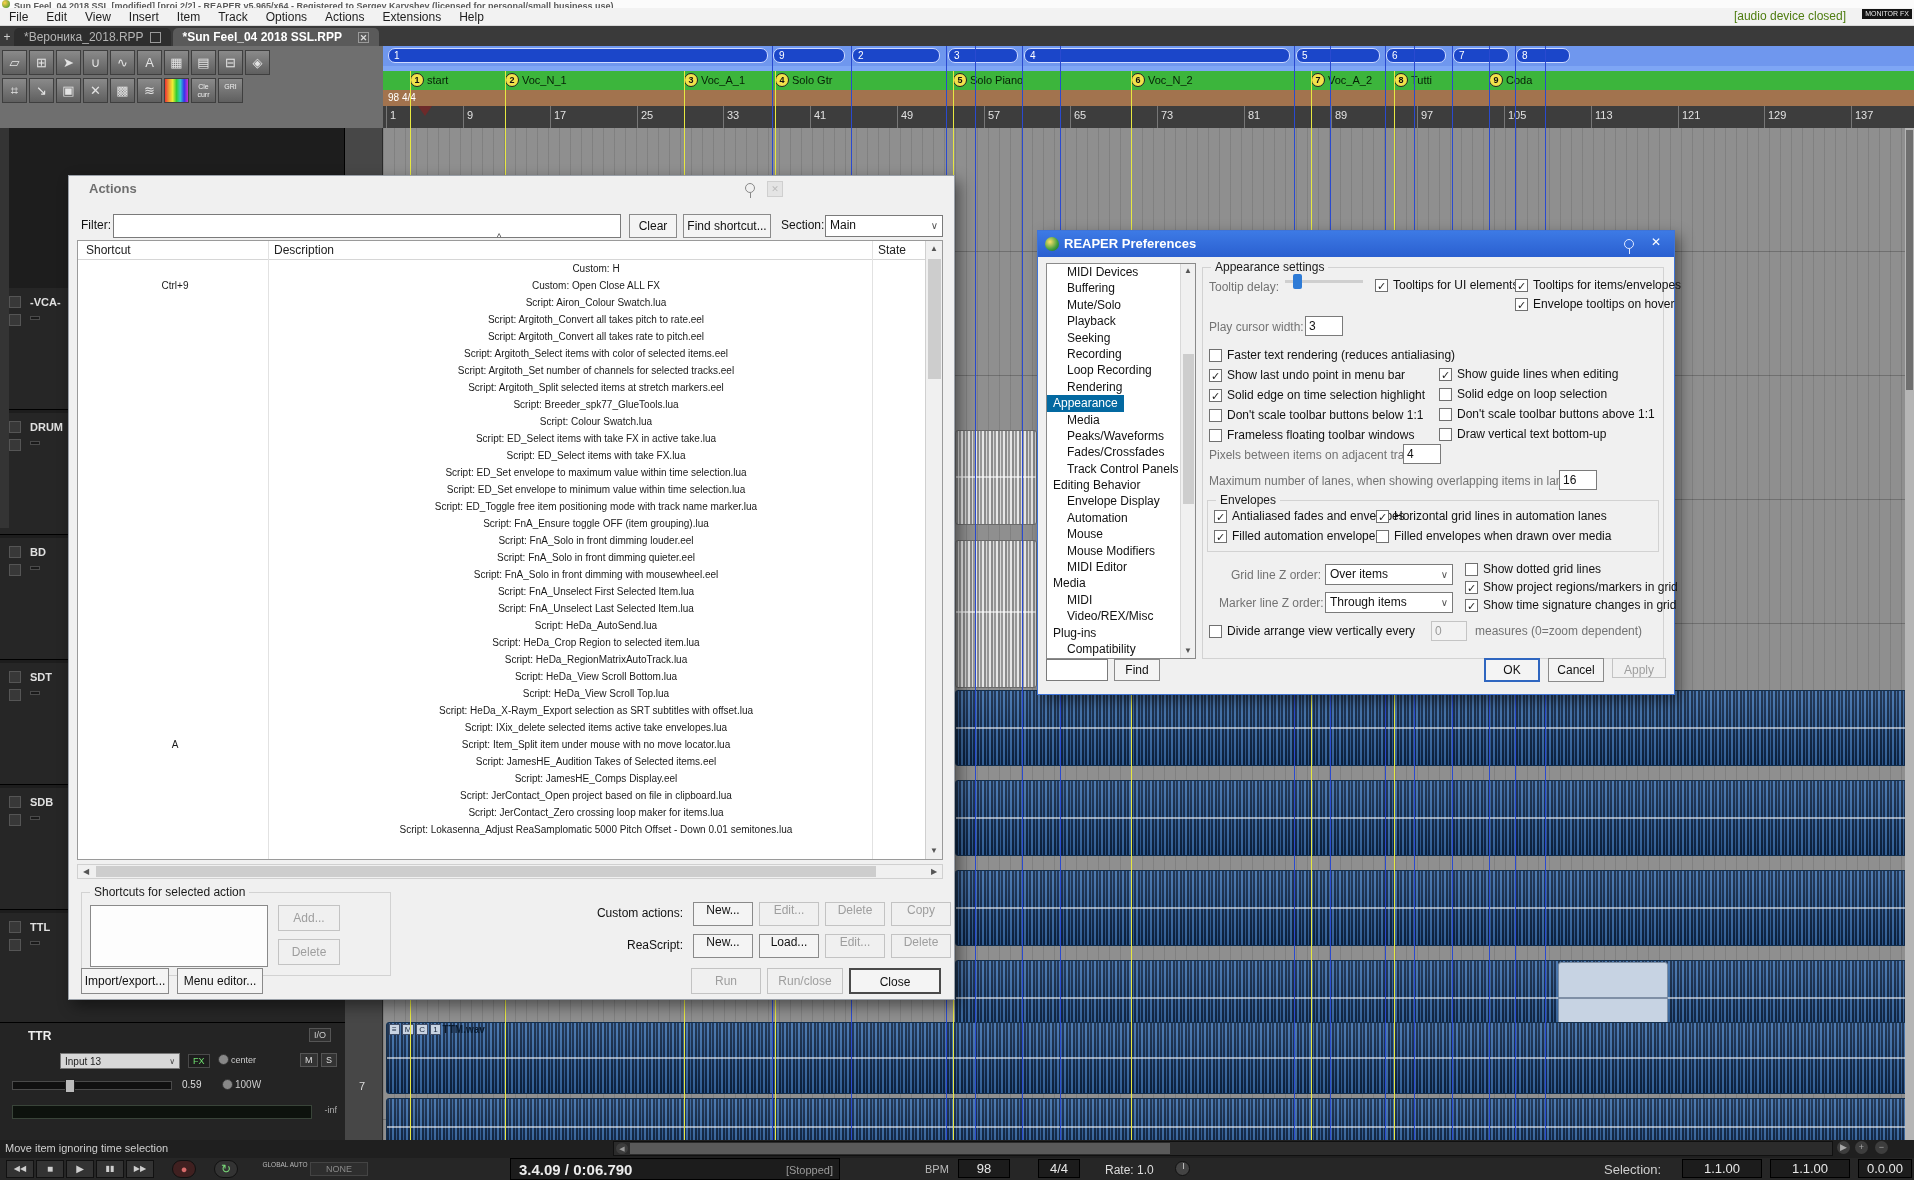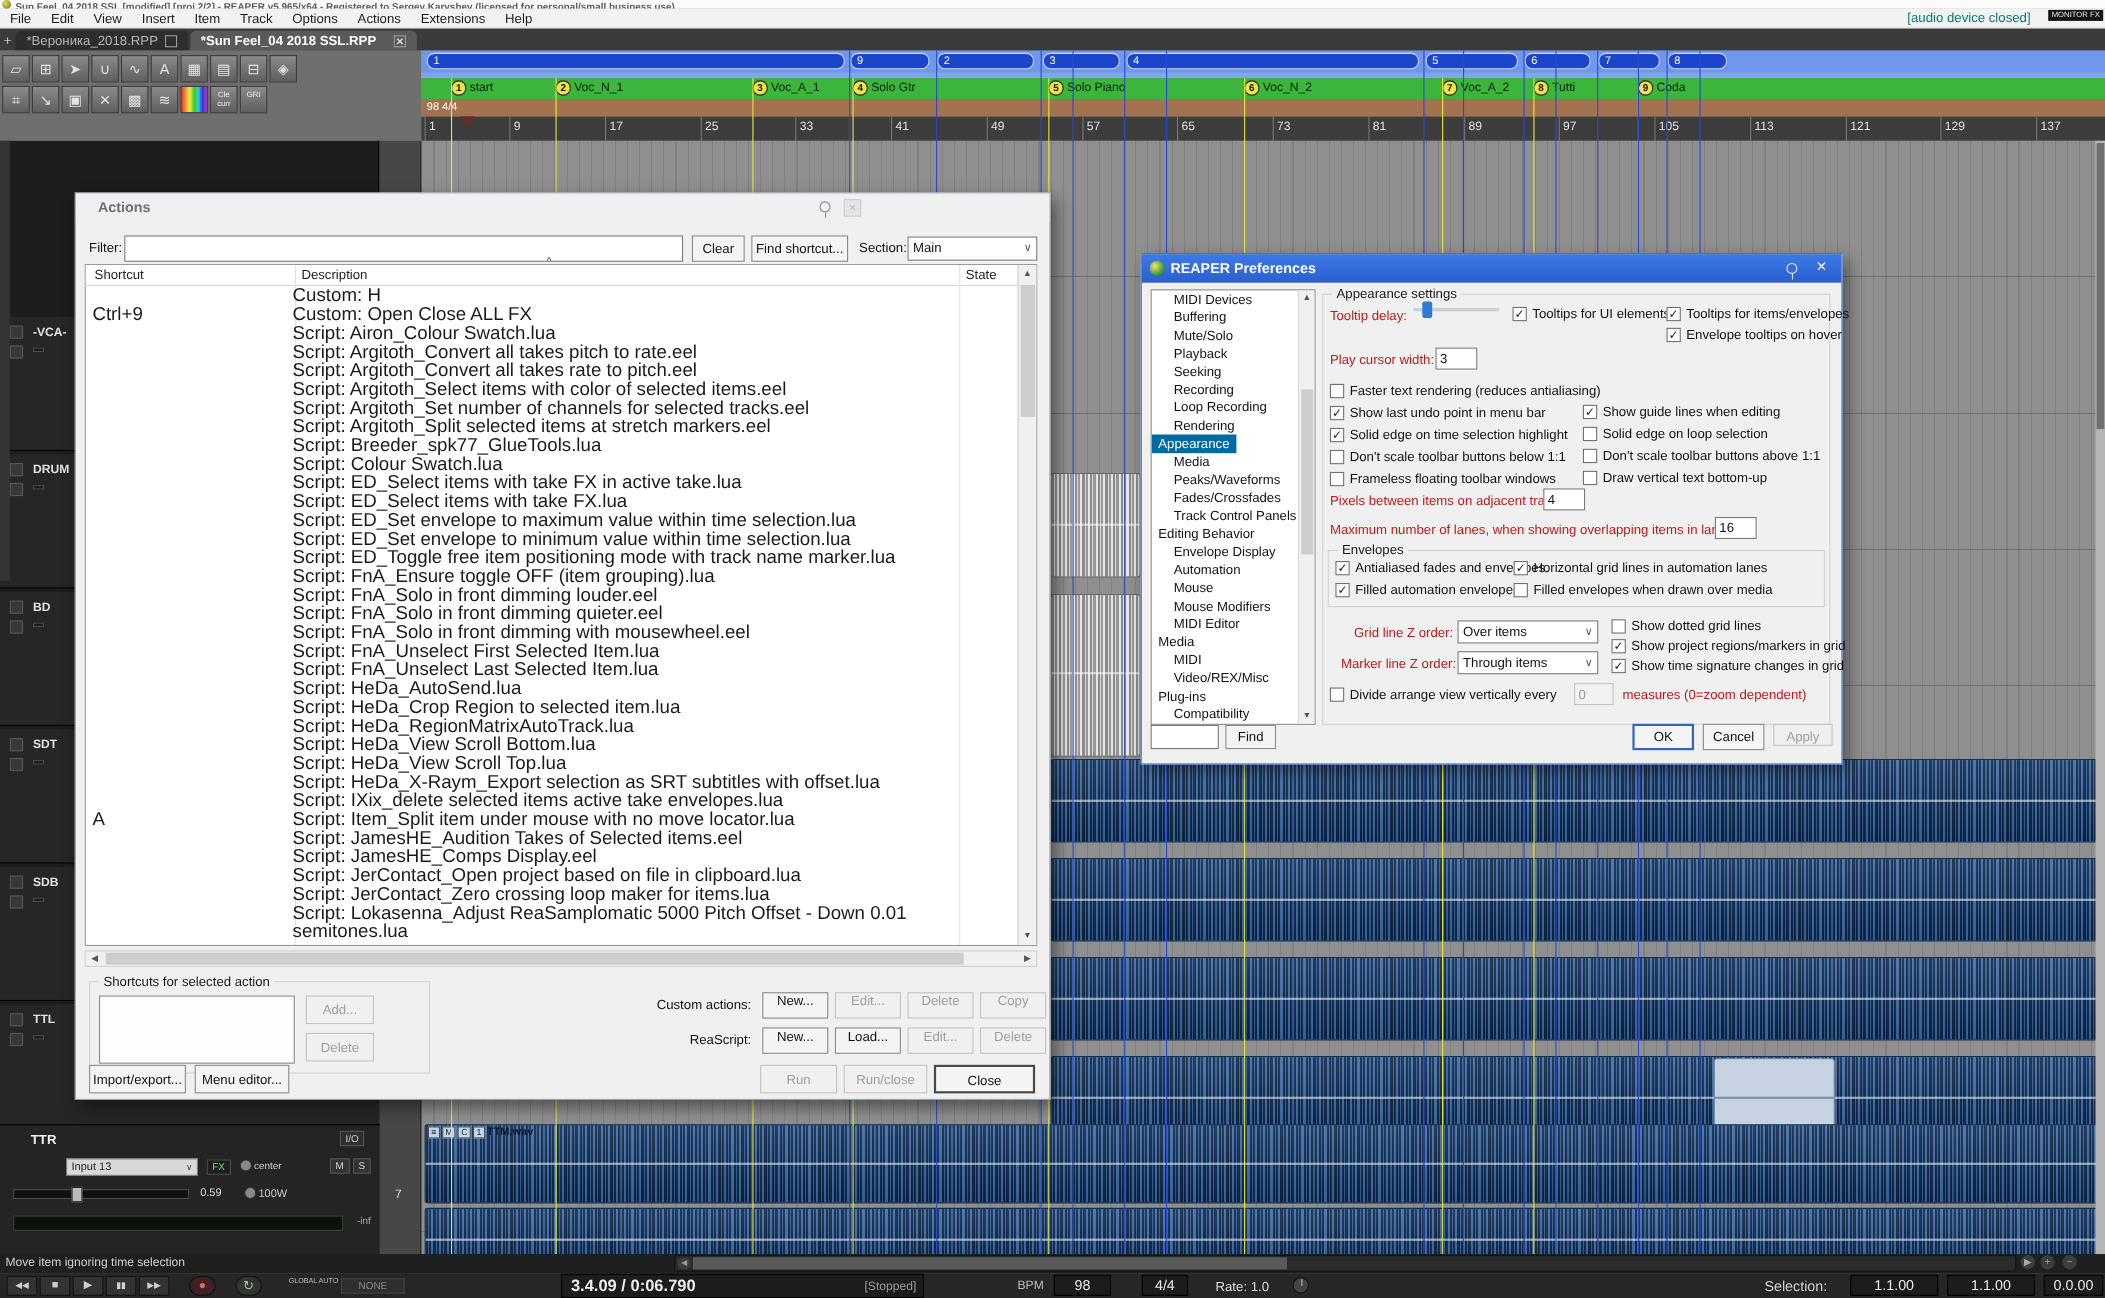--- a/index.html
+++ b/index.html
@@ -5,21 +5,21 @@
   * { box-sizing:border-box; margin:0; padding:0; font-family:"Liberation Sans",sans-serif; }
   html,body { width:1914px; height:1180px; overflow:hidden; background:#909090; }
   #app { position:relative; width:1914px; height:1180px; overflow:hidden; background:#8f8f8f; }
   .abs { position:absolute; }
 
   
   #titlestrip { left:0; top:0; width:1914px; height:8px; background:#fbfbfb; overflow:hidden; font-size:9px; color:#5a5a5a; font-weight:bold; line-height:13px; padding-left:14px; }
   #titleicon { left:2px; top:0px; width:8px; height:8px; border-radius:50%; background:radial-gradient(circle at 35% 35%, #ffd24a, #2f8f2f); }
   #menubar { left:0; top:8px; width:1914px; height:18px; background:#f2f2f2; display:flex; align-items:center; font-size:12px; color:#1d1d1d; border-bottom:1px solid #d8d8d8;}
   #menubar .mi { padding:0 9px; height:18px; line-height:18px; cursor:default; }
-  #audio-status { position:absolute; right:68px; top:1px; font-size:12px; color:#0f766e; }
+  #audio-status { position:absolute; right:68px; top:1px; font-size:12px; color:#4d7c0f; }
   #monitorfx { position:absolute; right:2px; top:1px; background:#141414; color:#e6e6e6; font-size:7px; line-height:8px; padding:1px 3px; }
   #tabbar { left:0; top:26px; width:1914px; height:20px; background:#3a3a3a; display:flex; align-items:flex-end; font-size:12px; }
   #tab-add { color:#cfcfcf; width:14px; text-align:center; padding-bottom:2px; }
   .tab { height:18px; line-height:18px; padding:0 10px; margin-right:2px; background:#2d2d2d; color:#b5b5b5; border-radius:5px 5px 0 0; display:flex; align-items:center; gap:6px; }
   .tab.active { background:#5a5a5a; color:#ffffff; font-weight:bold;gap:16px; }
   .tab .closebox { font-size:9px; border:1px solid #9a9a9a; width:11px; height:11px; line-height:10px; text-align:center; color:#ddd; }
 
   
   #toolbar { left:0; top:46px; width:383px; height:82px; background:#6f6f6f; }
   .tbrow { position:absolute; left:2px; display:flex; gap:2px; }
@@ -122,21 +122,21 @@
   #act-filter { position:absolute; left:44px; top:38px; width:508px; height:24px; }
   #act-clear { position:absolute; left:560px; top:38px; width:48px; height:24px; }
   #act-find { position:absolute; left:614px; top:38px; width:88px; height:24px; }
   #act-section-label { position:absolute; left:712px; top:42px; }
   #act-section { position:absolute; left:756px; top:39px; width:118px; height:22px; }
   #act-sort { position:absolute; left:428px; top:56px; font-size:9px; color:#333; }
   #act-list { position:absolute; left:8px; top:64px; width:866px; height:620px; background:#fff; border:1px solid #9a9a9a; }
   #act-header { position:absolute; left:0; top:0; width:100%; height:19px; background:#fff; border-bottom:1px solid #d6d6d6; font-size:12px; color:#222; }
   #act-header .h { position:absolute; top:2px; }
   #act-rows { position:absolute; left:0; top:19px; width:848px; height:598px; overflow:hidden; }
-  .arow { display:flex; height:17px; line-height:17px; font-size:17px; color:#1a1a1a; }
+  .arow { display:flex; height:17px; line-height:17px; font-size:10px; color:#1a1a1a;text-align:center; }
   .arow .sc { width:188px; flex:0 0 188px; padding-left:6px; }
   .arow .ds { flex:1; }
   .colsep { position:absolute; top:0; width:1px; height:100%; background:#e2e2e2; }
   #act-vscroll { position:absolute; right:0; top:0; width:17px; height:100%; background:#f0f0f0; border-left:1px solid #d0d0d0; }
   #act-vscroll .arr { height:16px; text-align:center; font-size:8px; color:#555; line-height:16px; }
   #act-vscroll .thumb { position:absolute; left:2px; top:18px; width:13px; height:120px; background:#cdcdcd; }
   #act-hscroll { position:absolute; left:8px; top:688px; width:866px; height:15px; background:#f0f0f0; border:1px solid #d0d0d0; }
   #act-hscroll .arr { position:absolute; top:0; width:16px; height:13px; text-align:center; font-size:8px; color:#555; line-height:13px; }
   #act-hscroll .thumb { position:absolute; left:18px; top:1px; width:780px; height:11px; background:#cdcdcd; }
   #act-group { position:absolute; left:12px; top:716px; width:310px; height:84px; }
@@ -165,21 +165,21 @@
   .treeitem { height:16.4px; line-height:16.4px; font-size:12px; color:#111; white-space:nowrap; }
   .treeitem.selected { background:#0369a1; color:#fff; width:max-content; padding-right:6px; }
   #tree-scroll { position:absolute; right:0; top:0; width:15px; height:100%; background:#f0f0f0; border-left:1px solid #d8d8d8; }
   #tree-scroll .arr { height:14px; text-align:center; font-size:8px; color:#555; line-height:14px; }
   #tree-scroll .thumb { position:absolute; left:2px; top:90px; width:11px; height:150px; background:#cdcdcd; }
   #ppanel { position:absolute; left:164px; top:36px; width:462px; height:392px; border:1px solid #d2d2d2; }
   #ppanel-label { position:absolute; top:-8px; left:8px; background:#f0f0f0; padding:0 4px; font-size:12px; color:#1a1a1a; }
   .prow { position:absolute; }
   .slider { position:absolute; width:78px; height:3px; background:#cfcfcf; top:7px; }
   .slider .sthumb { position:absolute; left:8px; top:-6px; width:9px; height:15px; background:#2e7bd6; border-radius:2px; }
-  .ptext { font-size:12px; color:#b91c1c; white-space:nowrap; }
+  .ptext { font-size:12px; color:#737373; white-space:nowrap; }
   #pfind-input { position:absolute; left:8px; top:428px; width:62px; height:22px; }
   #pfind-btn { position:absolute; left:76px; top:428px; width:46px; height:22px; }
   #p-ok { position:absolute; left:446px; top:427px; width:56px; height:24px; }
   #p-cancel { position:absolute; left:510px; top:427px; width:56px; height:24px; }
   #p-apply { position:absolute; left:574px; top:427px; width:54px; height:20px; }
 
   
   #statusrow { left:0; top:1140px; width:1914px; height:18px; background:#1f1f1f; color:#cfcfcf; font-size:11px; }
   #statusmsg { position:absolute; left:5px; top:2px; }
   #hscroll { position:absolute; left:613px; top:1px; width:1220px; height:15px; background:#2b2b2b; border:1px solid #101010; }

